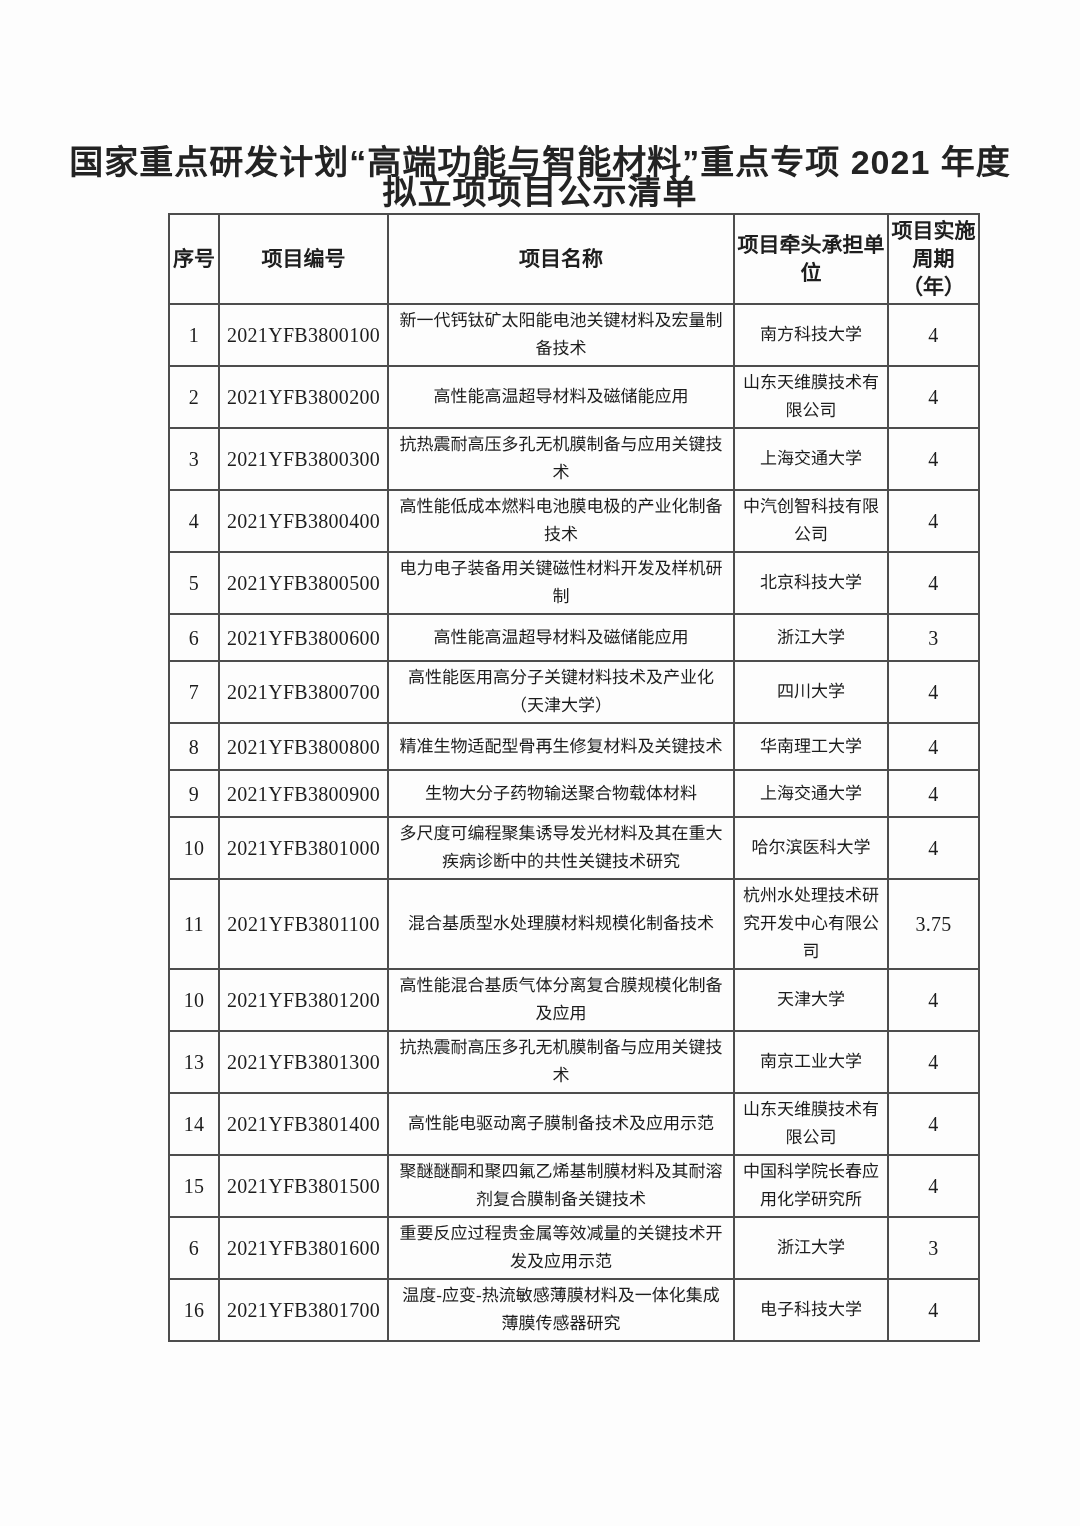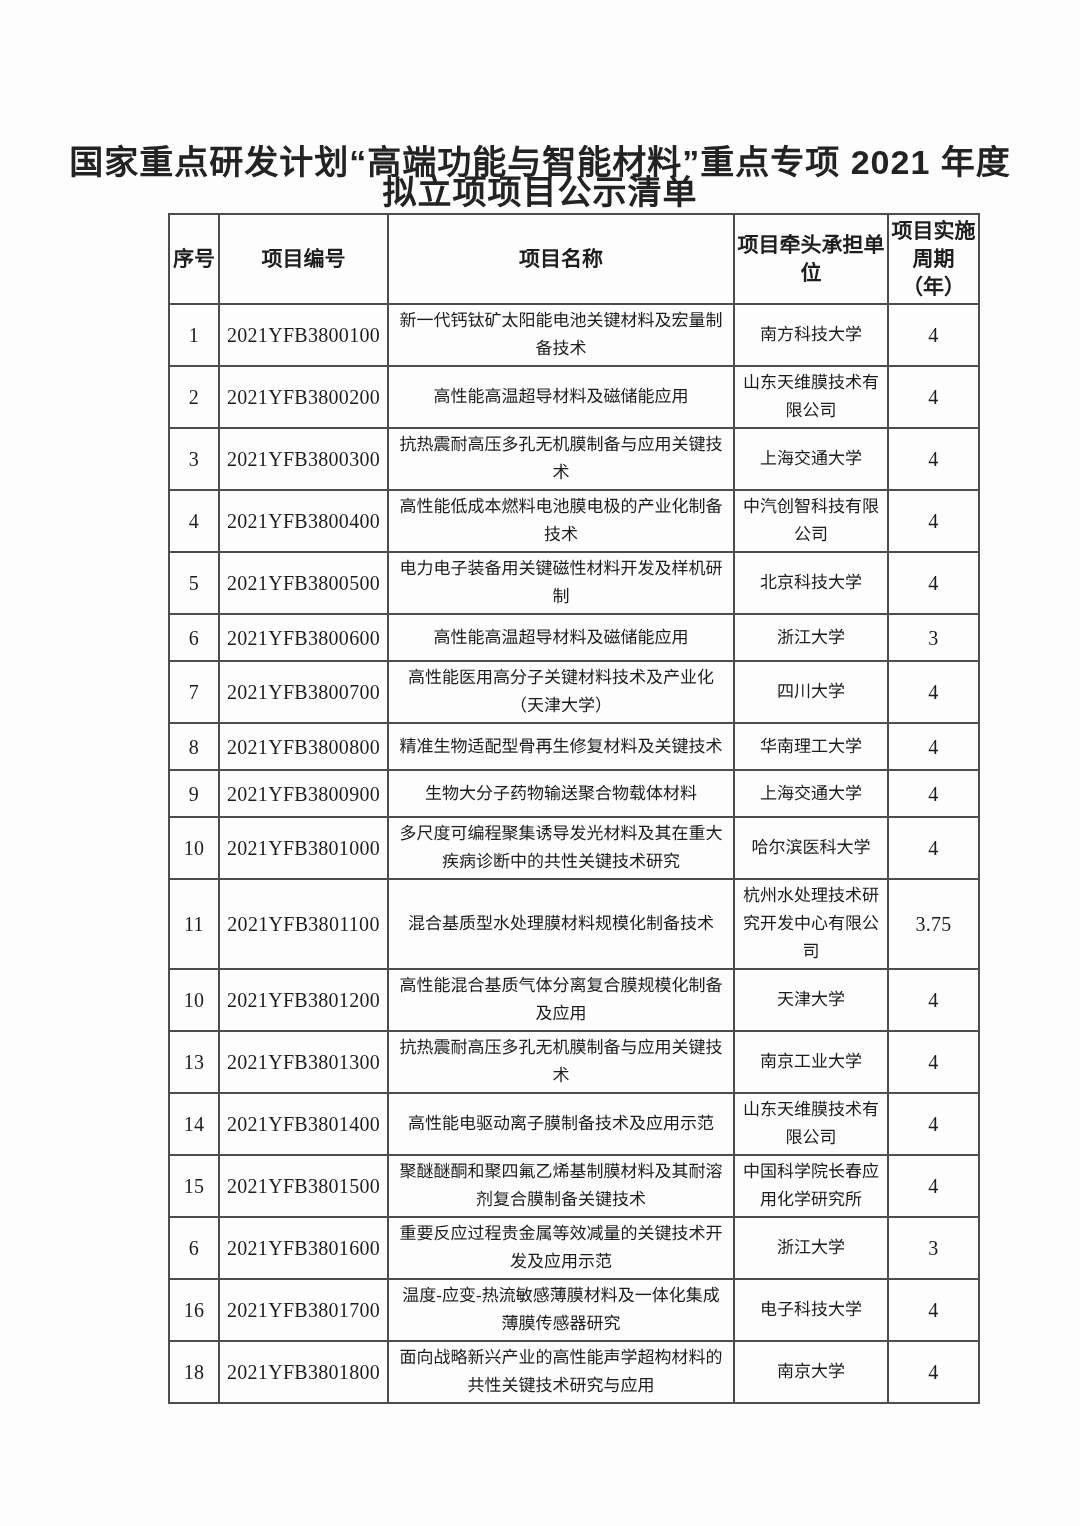--- a/index.html
+++ b/index.html
@@ -216,23 +216,16 @@
     <td class="cell-zh">浙江大学</td>
     <td class="cell-num">3</td>
   </tr>
         <tr>
     <td class="cell-num">16</td>
     <td class="cell-num">2021YFB3801700</td>
     <td class="cell-zh">温度-应变-热流敏感薄膜材料及一体化集成薄膜传感器研究</td>
     <td class="cell-zh">电子科技大学</td>
     <td class="cell-num">4</td>
   </tr>
-        <tr>
-    <td class="cell-num">18</td>
-    <td class="cell-num">2021YFB3801800</td>
-    <td class="cell-zh">面向战略新兴产业的高性能声学超构材料的共性关键技术研究与应用</td>
-    <td class="cell-zh">南京大学</td>
-    <td class="cell-num">4</td>
-  </tr>
       </tbody>
   </table>
 
 </div>
 
 </body></html>

